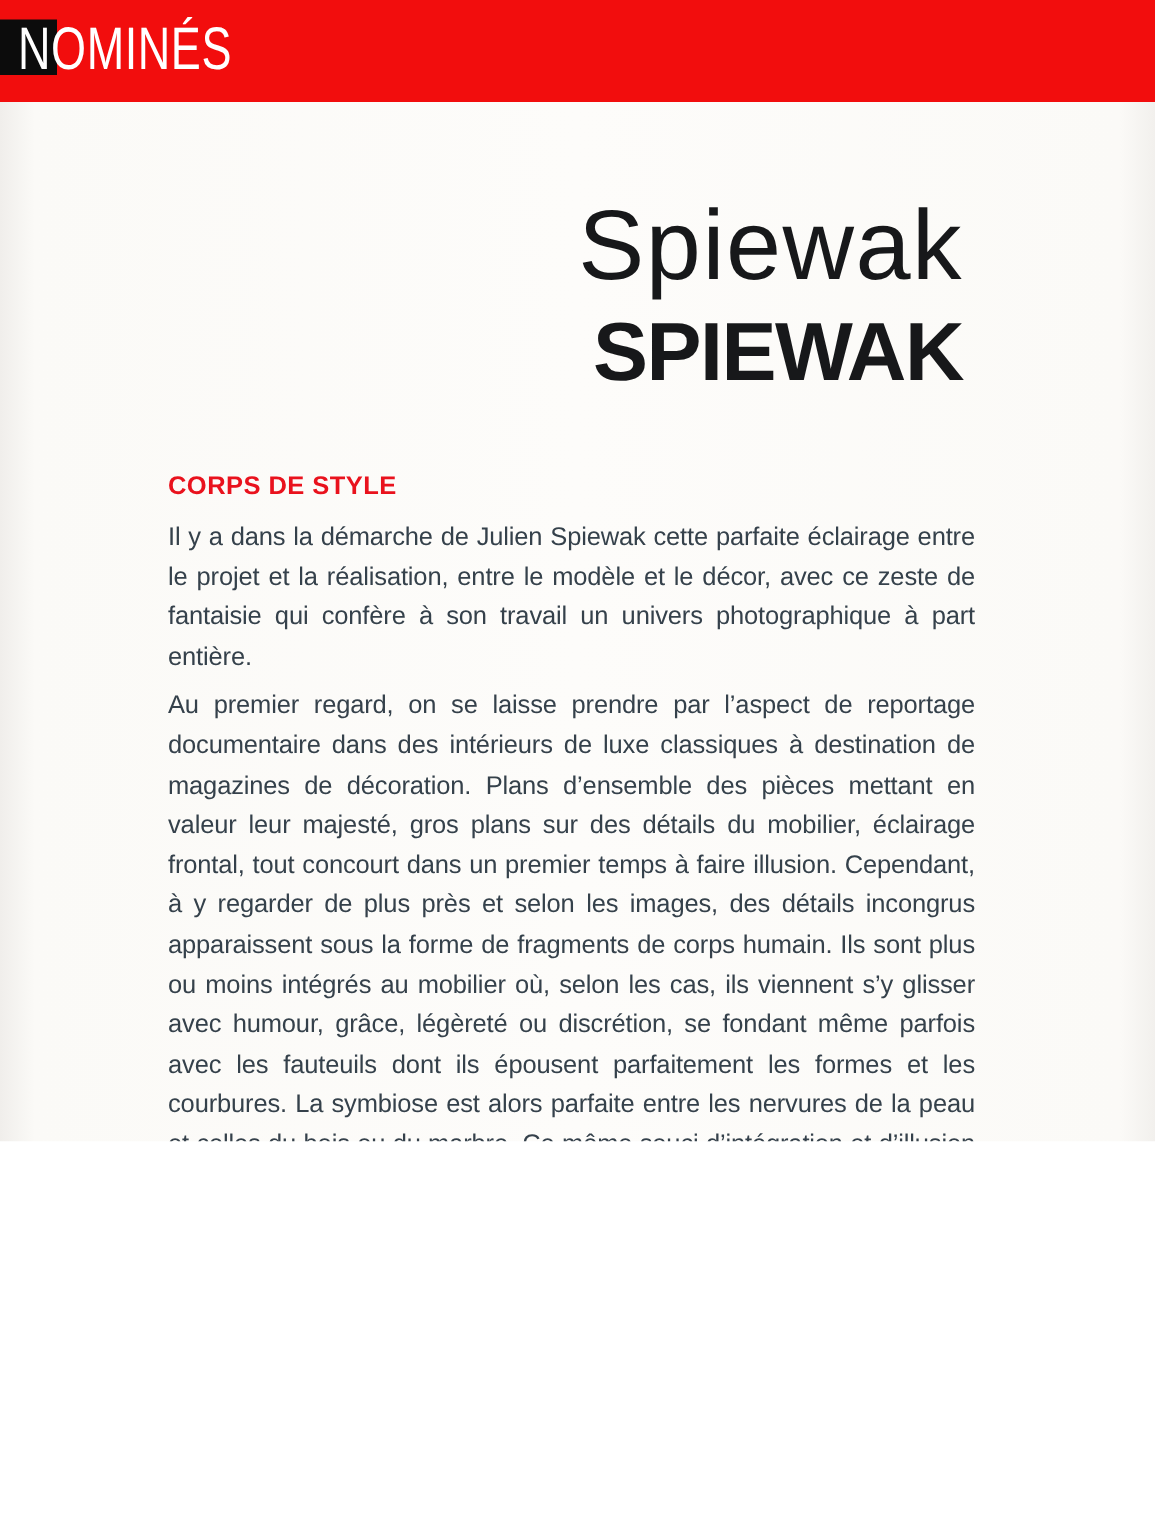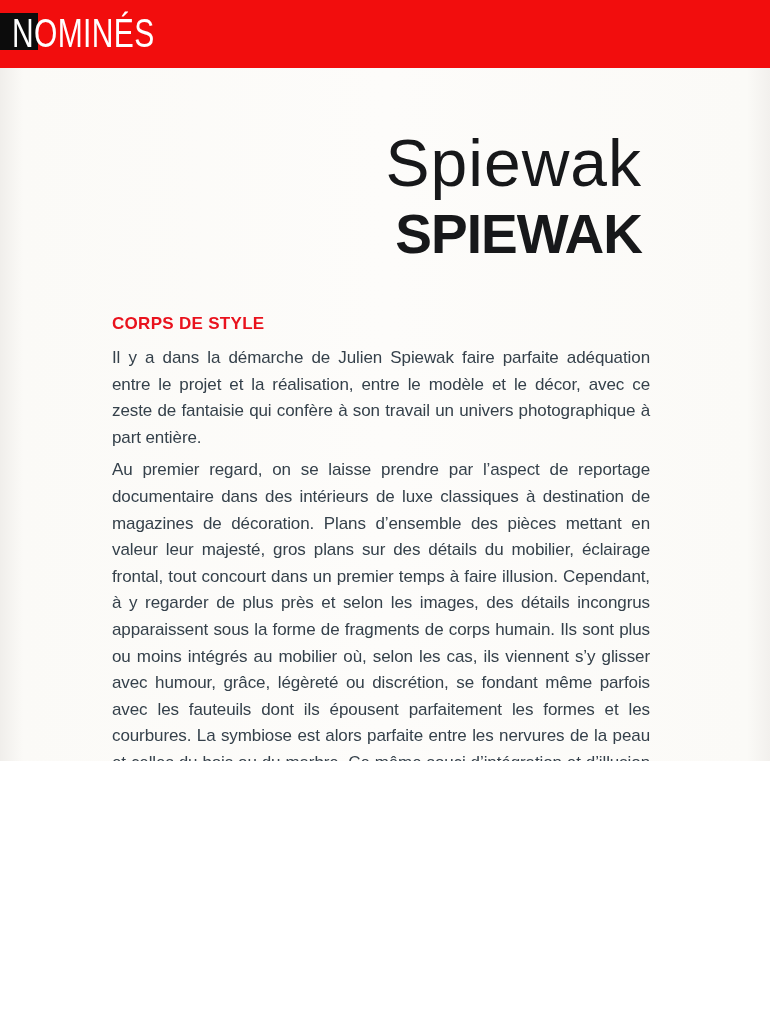--- a/index.html
+++ b/index.html
@@ -156,21 +156,21 @@
     <div class="nomines">NOMINÉS</div>
   </div>
 
   <div class="title-block">
     <div class="first-name">Spiewak</div>
     <div class="last-name">SPIEWAK</div>
   </div>
 
   <div class="article">
     <h2 class="article-heading">CORPS DE STYLE</h2>
-    <p>Il y a dans la démarche de Julien Spiewak faire parfaite adéquation entre le projet et la réalisation, entre le modèle et le décor, avec ce zeste de fantaisie qui confère à son travail un univers photographique à part entière.</p>
+    <p>Il y a dans la démarche de Julien Spiewak cette parfaite éclairage entre le projet et la réalisation, entre le modèle et le décor, avec ce zeste de fantaisie qui confère à son travail un univers photographique à part entière.</p>
     <p>Au premier regard, on se laisse prendre par l’aspect de reportage documentaire dans des intérieurs de luxe classiques à destination de magazines de décoration. Plans d’ensemble des pièces mettant en valeur leur majesté, gros plans sur des détails du mobilier, éclairage frontal, tout concourt dans un premier temps à faire illusion. Cependant, à y regarder de plus près et selon les images, des détails incongrus apparaissent sous la forme de fragments de corps humain. Ils sont plus ou moins intégrés au mobilier où, selon les cas, ils viennent s’y glisser avec humour, grâce, légèreté ou discrétion, se fondant même parfois avec les fauteuils dont ils épousent parfaitement les formes et les courbures. La symbiose est alors parfaite entre les nervures de la peau et celles du bois ou du marbre. Ce même souci d’intégration et d’illusion est poussé jusque dans les légendes détaillées des objets photographiés où vient se glisser, de façon tout aussi subreptice, le prénom des modèles…</p>
   </div>
 
   <div class="prix-logo">
     <div class="prix-line1">
       <span>Pr</span><span class="i-wrap"><span>ı</span><i class="diamond"></i></span><span>x CORPS</span>
     </div>
     <div class="prix-line2">
       <span class="prix-small">pour la</span>
     </div>

